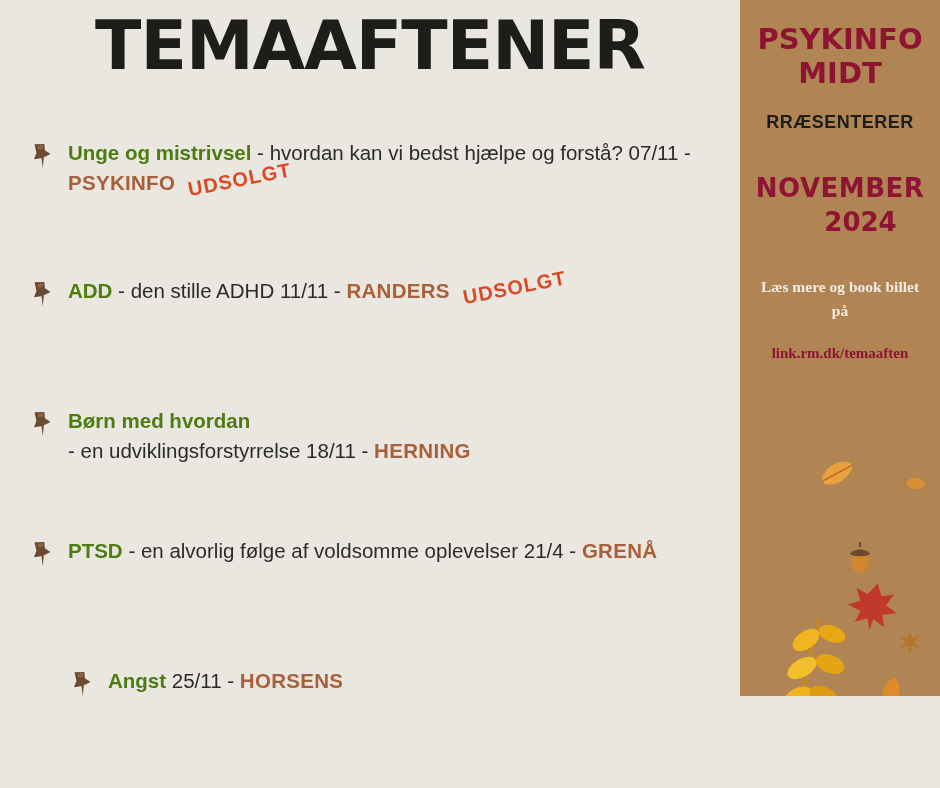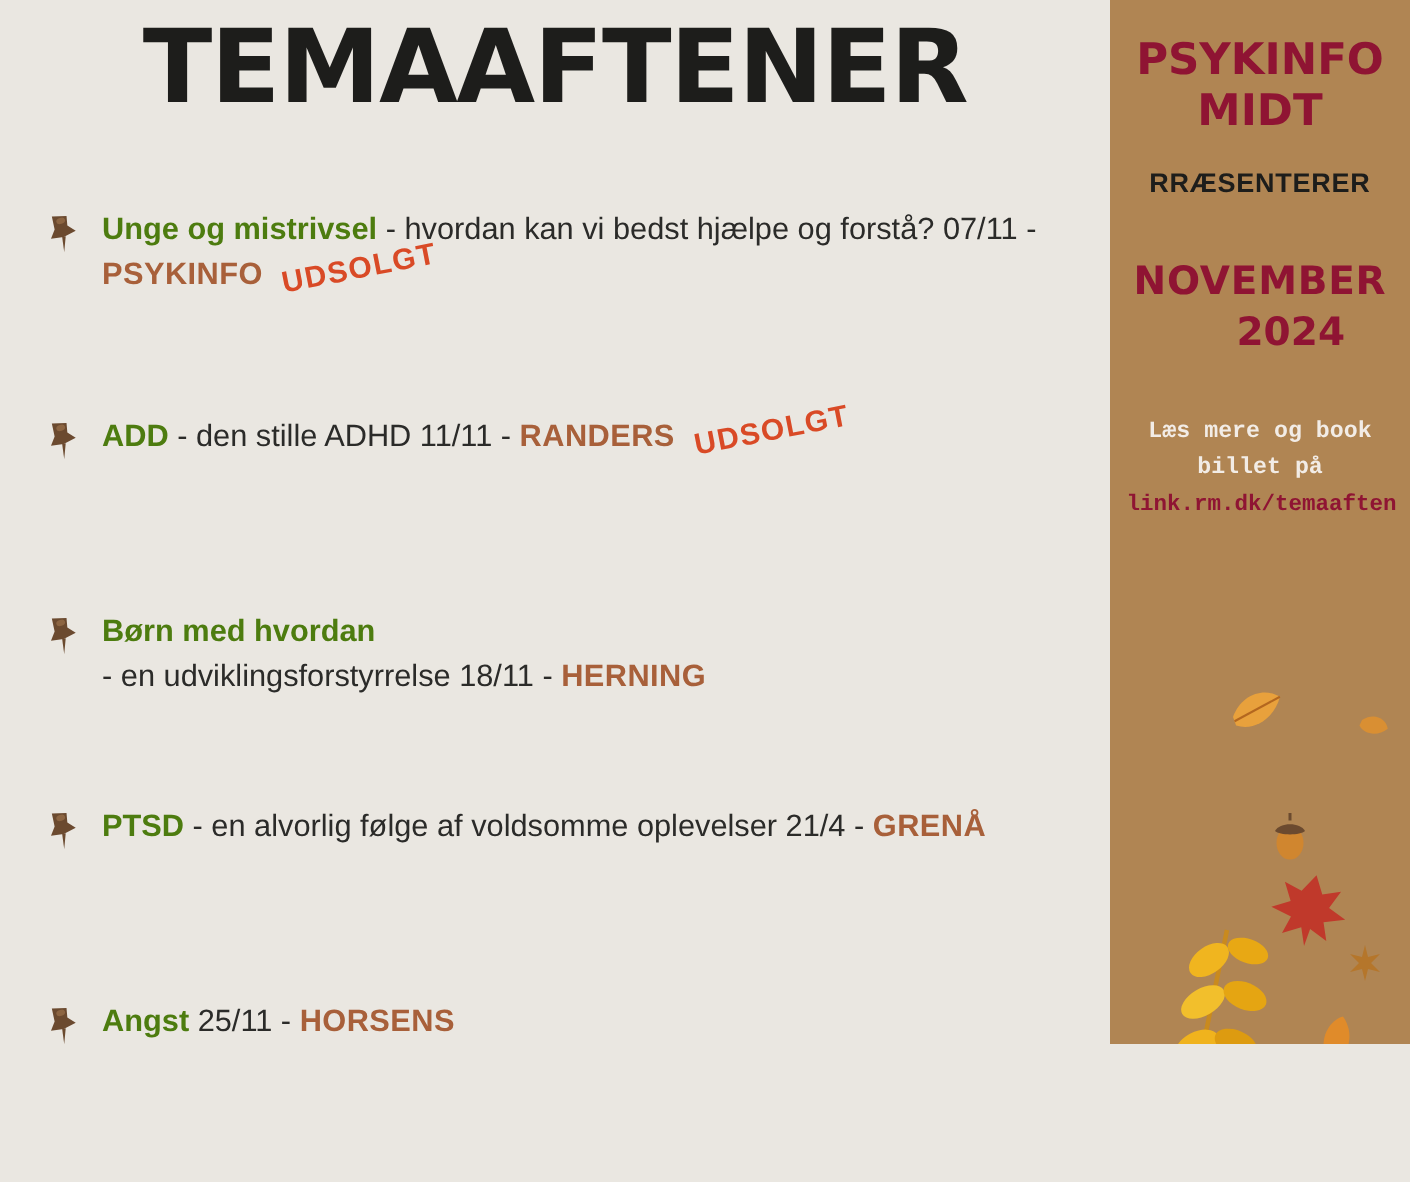--- a/index.html
+++ b/index.html
@@ -128,34 +128,34 @@
   .year {
     font-family: "DejaVu Sans", sans-serif;
     font-weight: bold;
     font-size: 26px;
     line-height: 34px;
     color: #8f1433;
     padding-left: 41px;
   }
   .booking {
     margin-top: 36px;
-    font-family: Liberation Mono, monospace;
+    font-family: Liberation Serif, serif;
     font-size: 15.5px;
     line-height: 24px;
     color: #f2ece6;
     font-weight: bold;
     padding: 0 11px;
   }
   .booking-link {
     display: block;
     color: #8f1433;
     font-weight: bold;
     text-decoration: none;
     font-size: 15px;
-    margin-top: 2px;
+    margin-top: 18px;
   }
   .leaves {
     position: absolute;
     left: 0;
     top: 440px;
     width: 200px;
     height: 348px;
     pointer-events: none;
   }
 </style>
@@ -215,21 +215,21 @@
             <path d="M13 3 L23 6 L21.5 12.5 L26 18 L16.5 19.5 L7.5 18 L12 12.5 Z" fill="#6b4a2f"></path>
             <path d="M15.5 19 L13.5 30 L18 19.5 Z" fill="#6b4a2f"></path>
             <ellipse cx="18" cy="8" rx="3.2" ry="2.2" fill="#8c6542"></ellipse>
           </g>
         </svg>
         <div class="event-text">
           <span class="ev-bold">PTSD</span><span> - en alvorlig følge af voldsomme oplevelser 21/4 - </span><span class="ev-place">GRENÅ</span>
         </div>
       </div>
 
-      <div class="event" style="min-height:90px;">
+      <div class="event" style="min-height:90px;margin-left:40px;">
         <svg class="pin-icon" viewBox="0 0 32 32">
           <g transform="rotate(-18 16 16)">
             <path d="M13 3 L23 6 L21.5 12.5 L26 18 L16.5 19.5 L7.5 18 L12 12.5 Z" fill="#6b4a2f"></path>
             <path d="M15.5 19 L13.5 30 L18 19.5 Z" fill="#6b4a2f"></path>
             <ellipse cx="18" cy="8" rx="3.2" ry="2.2" fill="#8c6542"></ellipse>
           </g>
         </svg>
         <div class="event-text">
           <span class="ev-bold">Angst</span><span> 25/11 - </span><span class="ev-place">HORSENS</span>
         </div>

